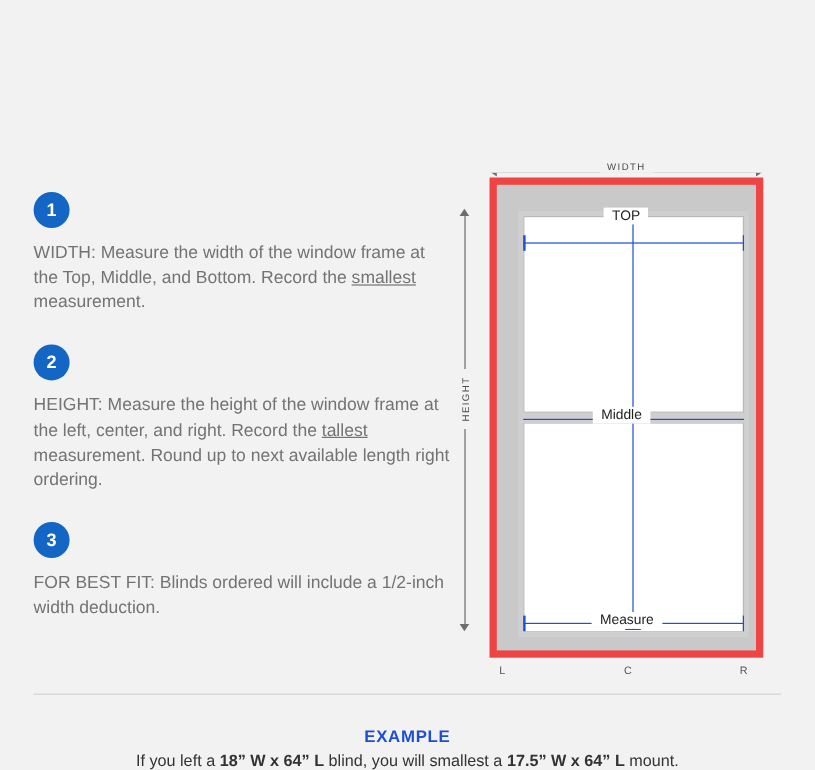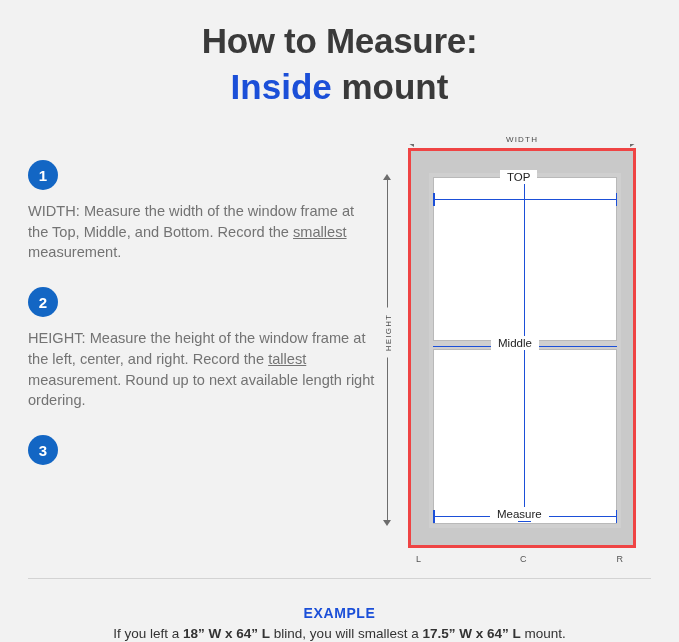--- a/index.html
+++ b/index.html
@@ -192,21 +192,21 @@
   }
 
   
   .window-outer {
     position: absolute;
     left: 30px;
     top: 18px;
     width: 228px;
     height: 400px;
     background: #c9c9c9;
-    border: 3px solid #ef4444;
+    border: 6px solid #ef4444;
     box-sizing: border-box;
   }
   .window-inner {
     position: absolute;
     left: 18px;
     top: 22px;
     width: 192px;
     height: 355px;
     background: #cfcfcf;
     box-sizing: border-box;
@@ -301,39 +301,36 @@
   }
   .example-text b {
     font-weight: bold;
   }
 </style>
 </head>
 <body>
 
 <div id="page">
 
-  <div class="title-block">
-    <div class="title-line1">How to Measure:</div>
-    <div class="title-line2"><span class="title-accent">Inside</span><span> mount</span></div>
-  </div>
 
   <div class="steps">
 
     <div class="step">
       <div class="badge">1</div>
       <div class="step-text"><b class="lead">WIDTH:</b><span> Measure the width of the window frame at the Top, Middle, and Bottom. Record the </span><span class="underline">smallest</span><span> measurement.</span></div>
     </div>
 
     <div class="step">
       <div class="badge">2</div>
       <div class="step-text"><b class="lead">HEIGHT:</b><span> Measure the height of the window frame at the left, center, and right. Record the </span><span class="underline">tallest</span><span> measurement. Round up to next available length right ordering.</span></div>
     </div>
 
     <div class="step">
       <div class="badge">3</div>
+      <div class="step-text"><b class="lead">FOR BEST FIT:</b><span> Blinds ordered will include a 1/2-inch width deduction.</span><span class="underline"></span><span></span></div>
     </div>
 
   </div>
 
   <div class="diagram">
 
     <div class="width-arrow">
       <div class="wa-line"></div>
       <div class="wa-head left"></div>
       <div class="wa-head right"></div>

